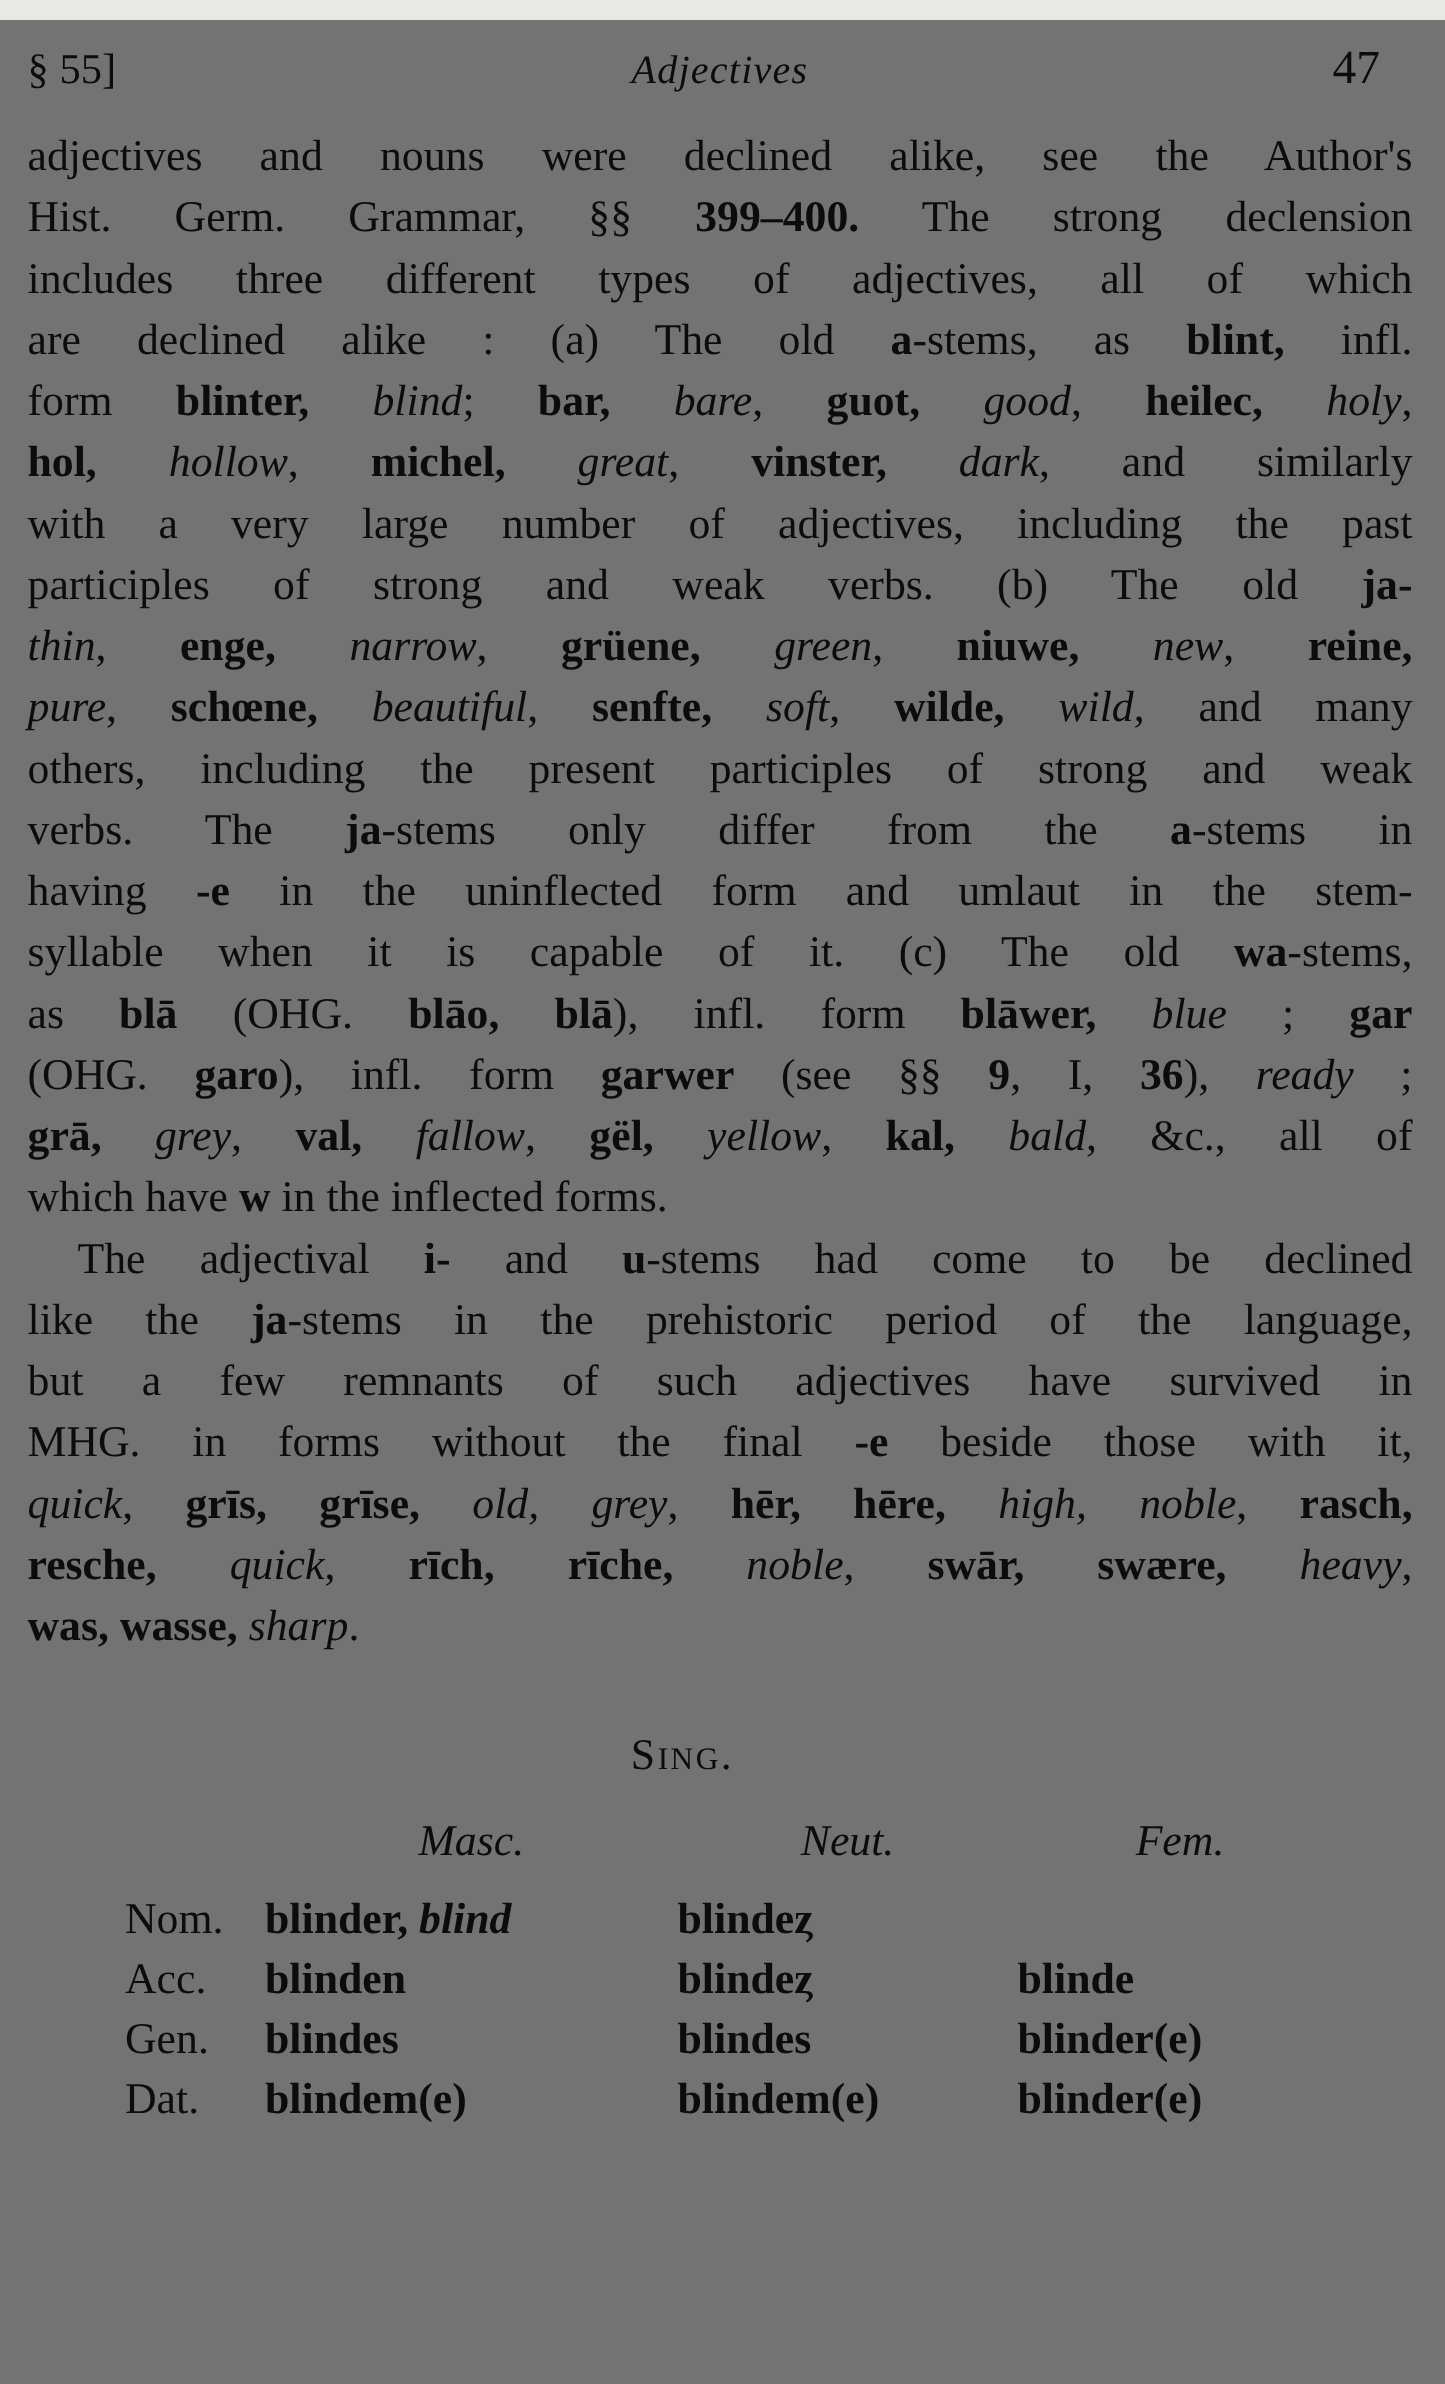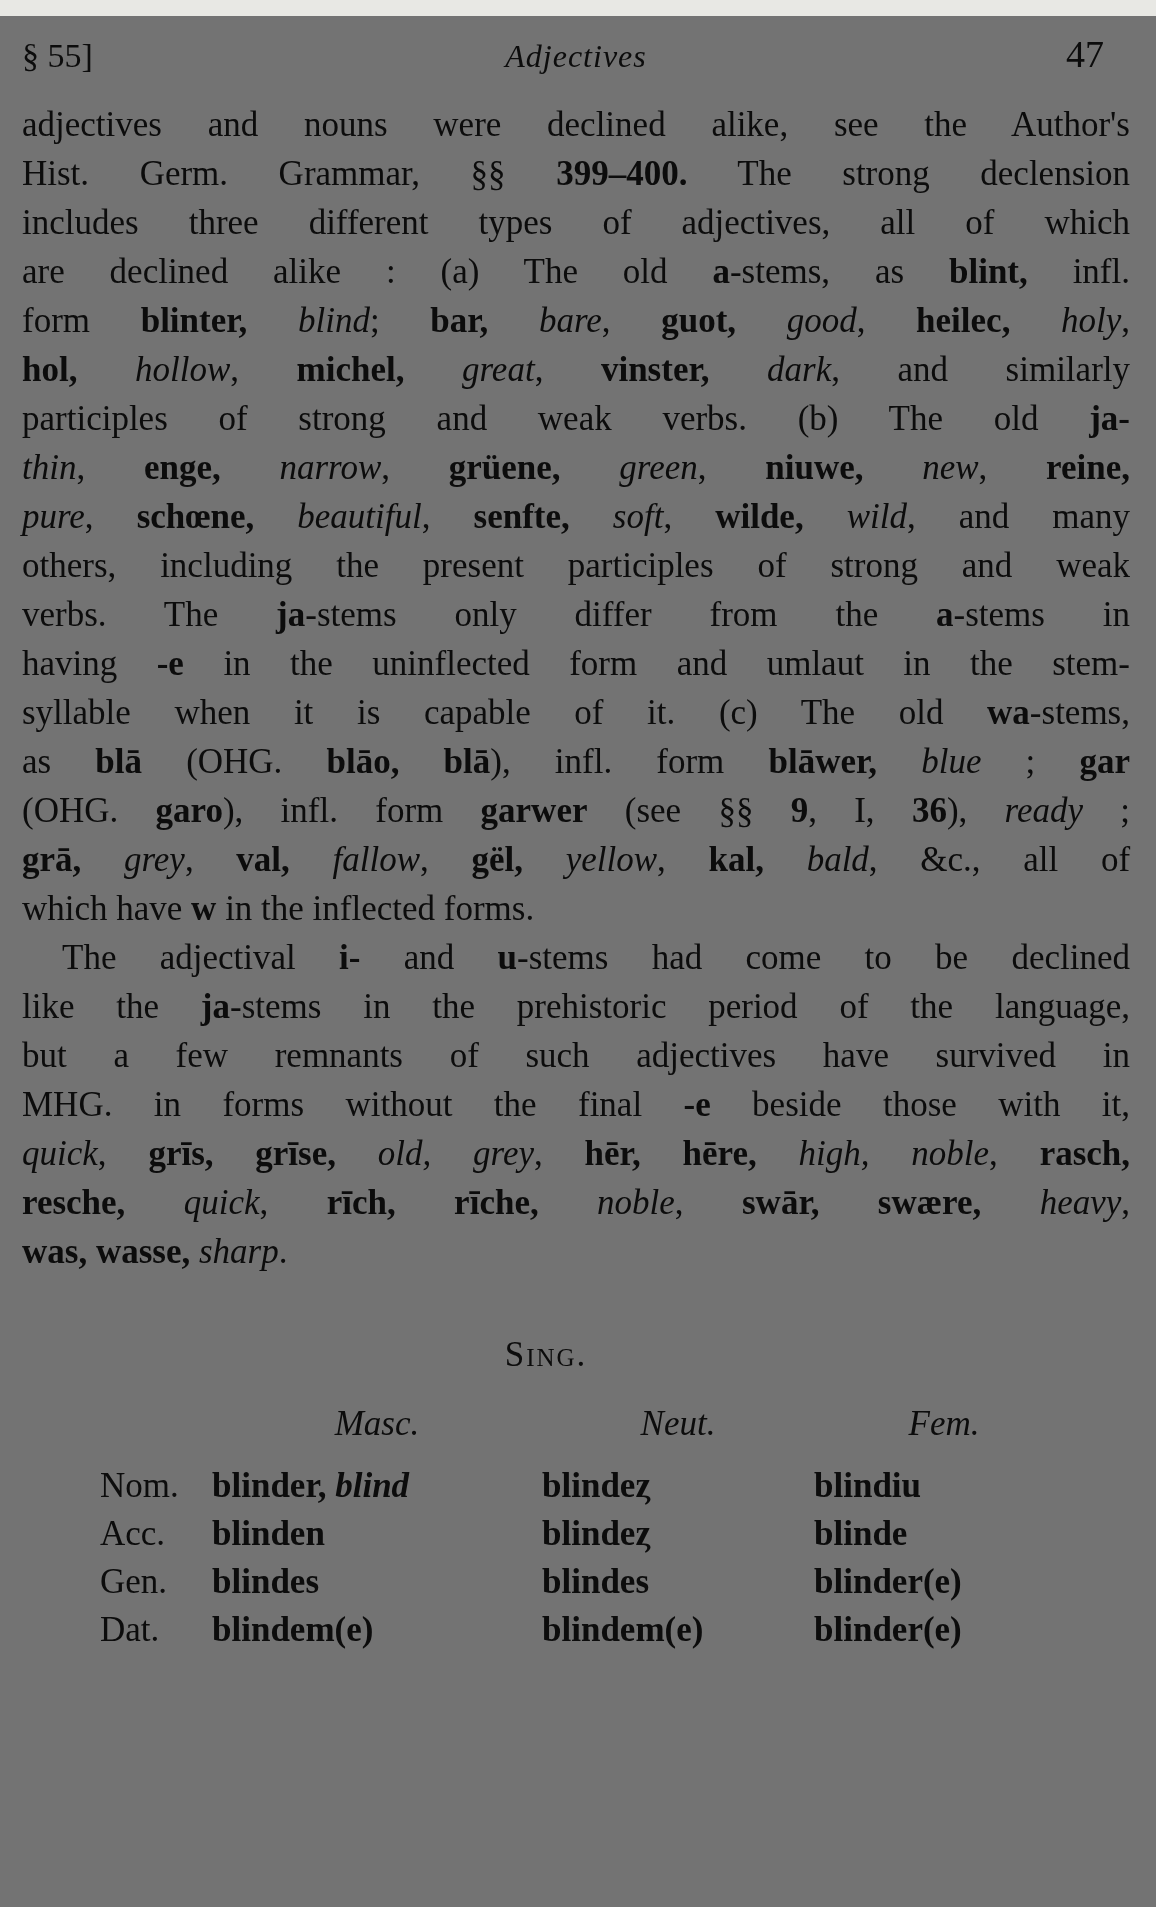--- a/index.html
+++ b/index.html
@@ -77,20 +77,21 @@
 
   <main class="bodytext">
     <div id="paras">
         <div class="para">
           <div class="line"><span class="f-r">adjectives and nouns were declined alike, see the Author's</span></div>
           <div class="line"><span class="f-r">Hist. Germ. Grammar, §§ </span><span class="f-b">399–400.</span><span class="f-r"> The strong declension</span></div>
           <div class="line"><span class="f-r">includes three different types of adjectives, all of which</span></div>
           <div class="line"><span class="f-r">are declined alike : (a) The old </span><span class="f-b">a</span><span class="f-r">-stems, as </span><span class="f-b">blint,</span><span class="f-r"> infl.</span></div>
           <div class="line"><span class="f-r">form </span><span class="f-b">blinter,</span><span class="f-r"> </span><span class="f-i">blind</span><span class="f-r">; </span><span class="f-b">bar,</span><span class="f-r"> </span><span class="f-i">bare</span><span class="f-r">, </span><span class="f-b">guot,</span><span class="f-r"> </span><span class="f-i">good</span><span class="f-r">, </span><span class="f-b">heilec,</span><span class="f-r"> </span><span class="f-i">holy</span><span class="f-r">,</span></div>
           <div class="line"><span class="f-b">hol,</span><span class="f-r"> </span><span class="f-i">hollow</span><span class="f-r">, </span><span class="f-b">michel,</span><span class="f-r"> </span><span class="f-i">great</span><span class="f-r">, </span><span class="f-b">vinster,</span><span class="f-r"> </span><span class="f-i">dark</span><span class="f-r">, and similarly</span></div>
+          <div class="line"><span class="f-r">with a very large number of adjectives, including the past</span></div>
           <div class="line"><span class="f-r">participles of strong and weak verbs.  (b) The old </span><span class="f-b">ja-</span></div>
           <div class="line"><span class="f-i">thin</span><span class="f-r">, </span><span class="f-b">enge,</span><span class="f-r"> </span><span class="f-i">narrow</span><span class="f-r">, </span><span class="f-b">grüene,</span><span class="f-r"> </span><span class="f-i">green</span><span class="f-r">, </span><span class="f-b">niuwe,</span><span class="f-r"> </span><span class="f-i">new</span><span class="f-r">, </span><span class="f-b">reine,</span></div>
           <div class="line"><span class="f-i">pure</span><span class="f-r">, </span><span class="f-b">schœne,</span><span class="f-r"> </span><span class="f-i">beautiful</span><span class="f-r">, </span><span class="f-b">senfte,</span><span class="f-r"> </span><span class="f-i">soft</span><span class="f-r">, </span><span class="f-b">wilde,</span><span class="f-r"> </span><span class="f-i">wild</span><span class="f-r">, and many</span></div>
           <div class="line"><span class="f-r">others, including the present participles of strong and weak</span></div>
           <div class="line"><span class="f-r">verbs.  The </span><span class="f-b">ja</span><span class="f-r">-stems only differ from the </span><span class="f-b">a</span><span class="f-r">-stems in</span></div>
           <div class="line"><span class="f-r">having </span><span class="f-b">-e</span><span class="f-r"> in the uninflected form and umlaut in the stem-</span></div>
           <div class="line"><span class="f-r">syllable when it is capable of it.  (c) The old </span><span class="f-b">wa</span><span class="f-r">-stems,</span></div>
           <div class="line"><span class="f-r">as </span><span class="f-b">blā</span><span class="f-r"> (OHG. </span><span class="f-b">blāo, blā</span><span class="f-r">), infl. form </span><span class="f-b">blāwer,</span><span class="f-r"> </span><span class="f-i">blue</span><span class="f-r"> ; </span><span class="f-b">gar</span></div>
           <div class="line"><span class="f-r">(OHG. </span><span class="f-b">garo</span><span class="f-r">), infl. form </span><span class="f-b">garwer</span><span class="f-r"> (see §§ </span><span class="f-b">9</span><span class="f-r">, I, </span><span class="f-b">36</span><span class="f-r">), </span><span class="f-i">ready</span><span class="f-r"> ;</span></div>
           <div class="line"><span class="f-b">grā,</span><span class="f-r"> </span><span class="f-i">grey</span><span class="f-r">, </span><span class="f-b">val,</span><span class="f-r"> </span><span class="f-i">fallow</span><span class="f-r">, </span><span class="f-b">gël,</span><span class="f-r"> </span><span class="f-i">yellow</span><span class="f-r">, </span><span class="f-b">kal,</span><span class="f-r"> </span><span class="f-i">bald</span><span class="f-r">, &amp;c., all of</span></div>
@@ -114,21 +115,20 @@
           <span class="lbl"></span>
           <span class="colh">Masc.</span>
           <span class="colh">Neut.</span>
           <span class="colh">Fem.</span>
         </div>
         <div id="rows">
             <div class="trow">
               <span class="lbl">Nom.</span>
               <span class="cell"><span class="f-b">blinder, </span><span class="f-i">blind</span></span>
               <span class="cell"><span class="f-b">blindeȥ</span></span>
-              <span class="cell"><span class="f-b">blindiu</span></span>
             </div>
             <div class="trow">
               <span class="lbl">Acc.</span>
               <span class="cell"><span class="f-b">blinden</span></span>
               <span class="cell"><span class="f-b">blindeȥ</span></span>
               <span class="cell"><span class="f-b">blinde</span></span>
             </div>
             <div class="trow">
               <span class="lbl">Gen.</span>
               <span class="cell"><span class="f-b">blindes</span></span>

